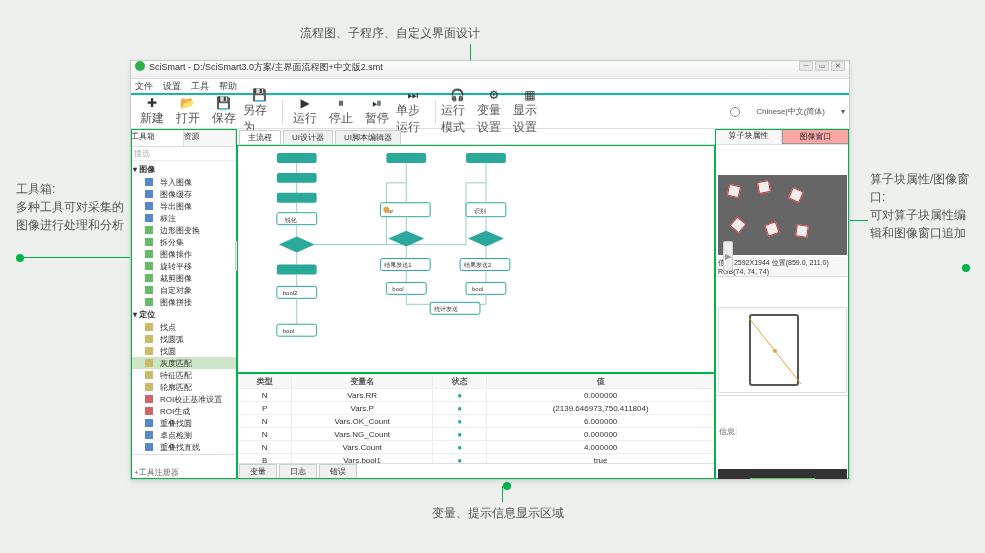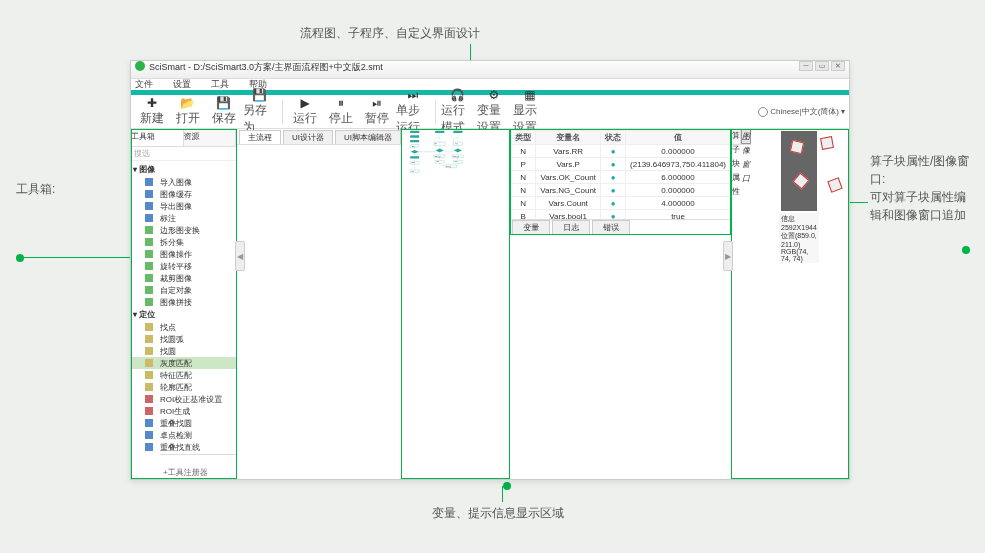--- a/index.html
+++ b/index.html
@@ -9,70 +9,70 @@
 .annotation .dot { display: inline-block; width: 8px; height: 8px; background: #00b34a; border-radius: 50%; vertical-align: middle; margin: 0 4px; }
 
 .window { position: absolute; left: 130px; top: 60px; width: 720px; height: 420px; background: #fff; border: 1px solid #ccc; display: flex; flex-direction: column; font-size: 9px; color: #333; box-shadow: 0 2px 6px rgba(0,0,0,0.1); }
 
 .titlebar { height: 18px; background: linear-gradient(#fdfdfd,#eee); display: flex; padding: 0 4px; border-bottom: 1px solid #ddd; }
 .titlebar .app-icon { width: 10px; height: 10px; background: #2db34a; border-radius: 50%; margin-right: 4px; }
 .titlebar .title { flex: 1; font-size: 9px; color: #333; }
 .titlebar .win-btns { display: flex; gap: 2px; }
 .titlebar .win-btns span { width: 14px; height: 10px; background: #e8e8e8; border: 1px solid #ccc; font-size: 7px; text-align: center; line-height: 8px; color: #666; }
 
-.menubar { height: 16px; display: flex; align-items: center; padding: 0 4px; gap: 20px; border-bottom: 5px solid #14b8a6; font-size: 9px; color: #444; }
+.menubar { height: 16px; display: flex; align-items: center; padding: 0 4px; gap: 10px; border-bottom: 2px solid #14b8a6; font-size: 9px; color: #444; }
 
 .toolbar { height: 34px; display: flex; align-items: center; padding: 2px 4px; gap: 2px; border-bottom: 1px solid #ddd; }
 .toolbar .tbtn { display: flex; flex-direction: column; align-items: center; justify-content: center; width: 34px; height: 30px; cursor: pointer; }
 .toolbar .tbtn .ticon { font-size: 12px; color: #333; }
 .toolbar .tbtn .tlabel { font-size: 12px; color: #555; }
 .toolbar .sep { width: 1px; height: 24px; background: #ddd; margin: 0 3px; }
 .toolbar .spacer { flex: 1; }
-.toolbar .lang { font-size: 8px; color: #555; display: flex; align-items: center; gap: 2px; }
+.toolbar .lang { font-size: 8px; color: #555; display: flex; align-items: center; gap: 16px; }
 .toolbar .lang .globe { width:10px; height:10px; border:1px solid #888; border-radius:50%; position:relative; }
 
 .body-area { flex: 1; display: flex; overflow: hidden; }
 
 .left-panel { width: 106px; border-right: 1px solid #ddd; display: flex; flex-direction: column; outline: 1px solid #00b34a; outline-offset: -1px; }
 .left-tabs { height: 18px; display: flex; border-bottom: 1px solid #ddd; }
 .left-tabs .ltab { flex: 1; text-align: left; line-height: 16px; font-size: 8px; border-right: 1px solid #ddd; background: #f7f7f7; }
 .left-tabs .ltab.active { background: #fff; }
 .left-search { height: 14px; border-bottom: 1px solid #eee; padding: 1px 3px; font-size: 8px; color: #aaa; }
 .tree { flex: 1; overflow: auto; padding: 2px 0; }
 .tree .group { font-size: 8px; color: #333; padding: 1px 2px; font-weight: bold; }
 .tree .item { display: flex; align-items: center; gap: 7px; padding: 0 2px 0 14px; font-size: 8px; color: #333; height: 12px; }
 .tree .item.sel { background: #cde6c5; }
 .tree .item .ico { width: 8px; height: 8px; background: #4aa; display:inline-block; }
 .tree .item .ico.r { background:#c66; } .tree .item .ico.b { background:#58c; } .tree .item .ico.g { background:#6b6; } .tree .item .ico.y { background:#cb6; }
-.left-footer { height: 14px; border-top: 1px solid #ddd; font-size: 8px; padding: 12px 3px; color: #666; margin-left: 29px; }
-
-.center-panel { flex: 1; display: flex; flex-direction: row; }
+.left-footer { height: 14px; border-top: 1px solid #ddd; font-size: 8px; padding: 12px 3px; color: #666; }
+
+.center-panel { flex: 1; display: flex; flex-direction: column; }
 .center-tabs { height: 16px; display: flex; align-items: flex-end; border-bottom: 1px solid #ddd; padding-left: 2px; gap: 2px; }
 .center-tabs .ctab { font-size: 8px; padding: 1px 8px; border: 1px solid #ccc; border-bottom: none; background: #f0f0f0; }
 .center-tabs .ctab.active { background: #fff; }
 .flowchart { flex: 1; position: relative; background: #fff; outline: 1px solid #00b34a; outline-offset: -1px; overflow:hidden; }
 .flowchart svg { position:absolute; inset:0; }
 .node-txt { font-size:6px; fill:#333; }
 .bar-node { fill:#2aa89a; }
 .box-node { fill:#fff; stroke:#2aa89a; stroke-width:1; }
 .diamond { fill:#2aa89a; }
 .link { stroke:#9cc; stroke-width:1; fill:none; }
 
 .bottom-panel { height: 106px; border-top: 1px solid #ddd; display: flex; flex-direction: column; outline: 1px solid #00b34a; outline-offset: -1px; }
 .var-table { flex: 1; overflow: auto; }
 .var-table table { width: 100%; border-collapse: collapse; font-size: 8px; }
 .var-table th, .var-table td { border: 1px solid #eee; padding: 1px 4px; text-align: center; height: 13px; }
 .var-table th { background: #f7f7f7; color: #555; }
 .bottom-tabs { height: 16px; display: flex; align-items: center; border-top: 1px solid #ddd; gap: 2px; padding-left: 2px; }
 .bottom-tabs .btab { font-size: 8px; padding: 1px 10px; border: 1px solid #ccc; background: #f0f0f0; }
 
-.right-panel { width: 118px; border-left: 1px solid #ddd; display: flex; flex-direction: row; outline: 1px solid #00b34a; outline-offset: -1px; gap: 28px; }
+.right-panel { width: 134px; border-left: 1px solid #ddd; display: flex; flex-direction: column; outline: 1px solid #00b34a; outline-offset: -1px; gap: 28px; }
 .right-tabs { height: 16px; display: flex; border-bottom: 1px solid #ddd; }
 .right-tabs .rtab { flex: 1; font-size: 8px; text-align: center; line-height: 14px; border-right: 1px solid #ddd; background: #f7f7f7; }
-.right-tabs .rtab.active { background: #e5e5e5; border:1px solid #999;font-style:italic; }
+.right-tabs .rtab.active { background: #fca5a5; border:1px solid #999; }
 .preview { border-bottom: 1px solid #ddd; }
 .preview .img1 { height: 80px; background: #666; position: relative; margin:2px; }
 .preview .chip { position:absolute; width:12px; height:12px; background:#eee; border:1px solid #c33; }
 .preview .caption { font-size: 7px; color: #333; padding: 1px 2px; background:#f7f7f7; }
 .preview .img2 { height: 86px; background: #fff; border:1px solid #ddd; margin:2px; position:relative; }
 .phone { position:absolute; left:30px; top:6px; width:50px; height:72px; border:2px solid #555; border-radius:3px; }
 .diag { position:absolute; left:0; top:0; width:100%; height:100%; }
 .info-label { font-size:8px; color:#666; padding:2px 3px; }
 .preview .img3 { height: 60px; background:#333; margin:2px; position:relative; }
 .img3 .measure-box { position:absolute; left:25%; top:15%; width:50%; height:70%; border:1px solid #5c5; }
@@ -84,25 +84,26 @@
 <body>
 
 <div class="annotation" style="left:300px; top:24px;">
   <span>流程图、子程序、自定义界面设计</span>
   <div style="position:absolute; left:170px; top:20px; width:1px; height:24px; background:#00b34a;"></div>
   <div class="dot" style="position:absolute; left:167px; top:42px;"></div>
 </div>
 
 <div class="annotation" style="left:16px; top:180px; width:110px;">
   <div>工具箱:</div>
+  <div>多种工具可对采集的图像进行处理和分析</div>
   <div class="dot" style="position:absolute; left:-4px; top:74px;"></div>
   <div style="position:absolute; left:4px; top:77px; width:120px; height:1px; background:#00b34a;"></div>
 </div>
 
-<div class="annotation" style="left:870px; top:152px; width:100px;">
+<div class="annotation" style="left:870px; top:170px; width:100px;">
   <div>算子块属性/图像窗口:</div>
   <div>可对算子块属性编辑和图像窗口追加</div>
   <div style="position:absolute; left:-24px; top:50px; width:22px; height:1px; background:#00b34a;"></div>
   <div class="dot" style="position:absolute; right:-4px; top:94px;"></div>
 </div>
 
 <div class="annotation" style="left:432px; top:504px;">
   <span>变量、提示信息显示区域</span>
   <div style="position:absolute; left:70px; top:-18px; width:1px; height:16px; background:#00b34a;"></div>
   <div class="dot" style="position:absolute; left:67px; top:-22px;"></div>

